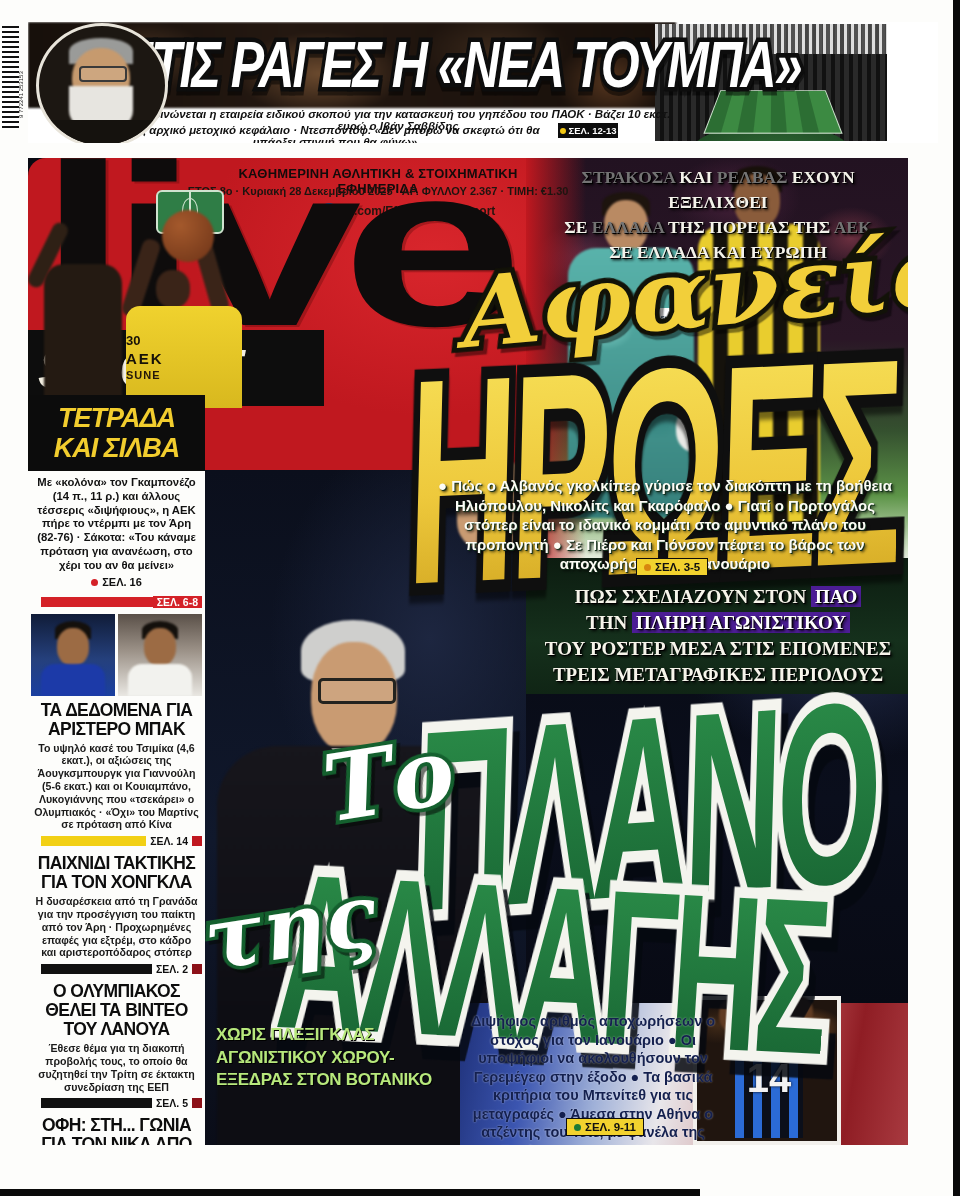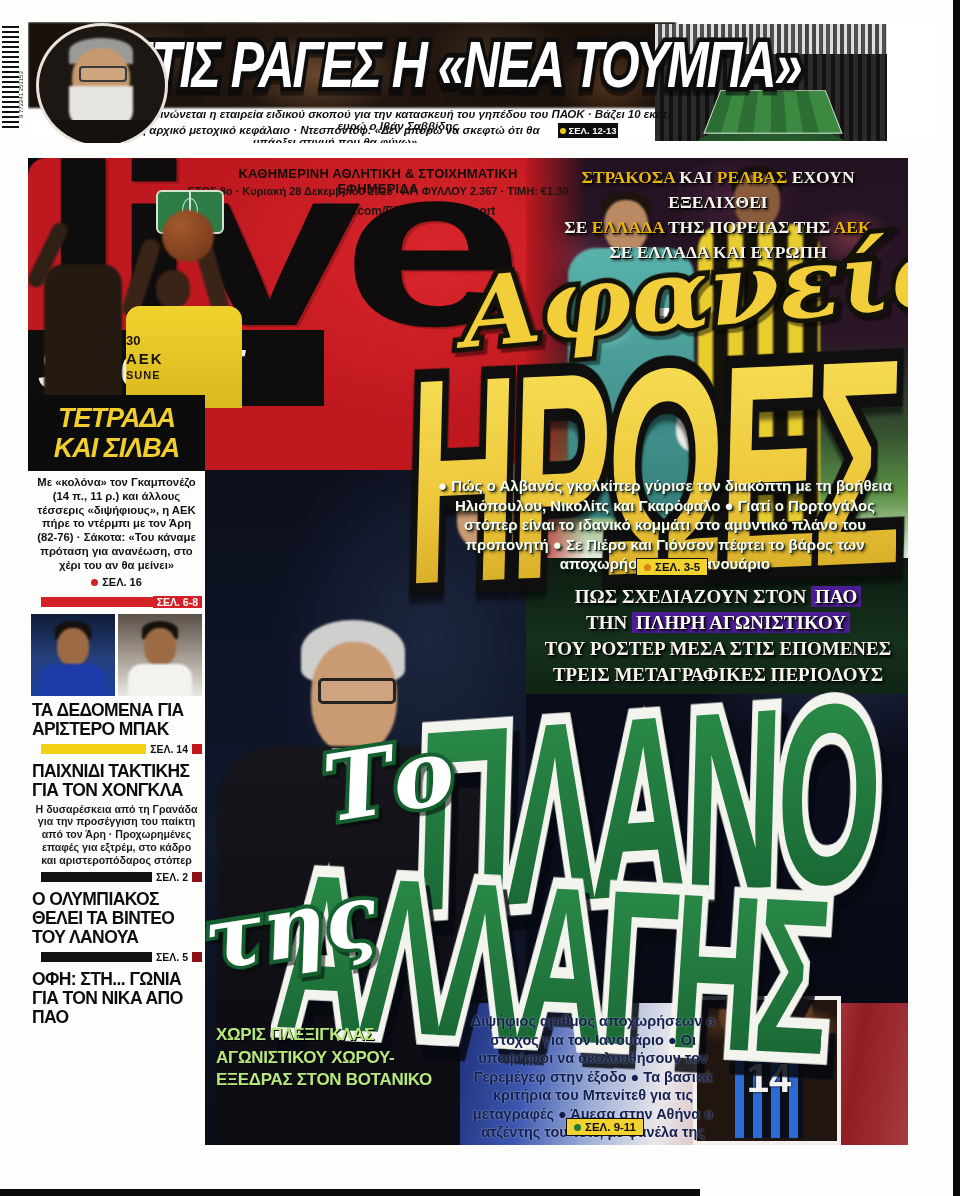--- a/index.html
+++ b/index.html
@@ -139,21 +139,21 @@
   #bb-jersey .n{font-size:13px;font-weight:bold;color:#171208;}
   #bb-jersey .t{font-size:15px;font-weight:bold;color:#171208;letter-spacing:2px;}
   #bb-jersey .s{font-size:11px;font-weight:bold;color:#24180a;letter-spacing:1px;}
   #bb-def{left:10px;top:60px;width:78px;height:144px;border-radius:20px 20px 0 0;background:#241a12;}
   #bb-defarm{left:6px;top:16px;width:16px;height:70px;background:#2e2015;transform:rotate(26deg);border-radius:8px;}
 
   
   #aek-kicker{left:505px;top:7px;width:370px;z-index:7;text-align:center;
      font-family:"Liberation Serif",serif;font-weight:bold;font-size:17.5px;line-height:25px;color:#f4f2ea;
      text-shadow:1px 1px 0 #000,2px 2px 3px #000;}
-  #aek-kicker .hl{color:#eab308;}
+  #aek-kicker .hl{color:#737373;}
   #hl-script{left:455px;top:88px;width:400px;text-align:center;z-index:7;transform:rotate(-5deg);}
   #hl-script .bk,#hl-script .ft{font-family:"DejaVu Serif","Liberation Serif",serif;font-style:italic;font-weight:bold;font-size:92px;}
   #hl-script .stack{transform:scale(1.1,1.05);transform-origin:center top;}
   #hl-script .bk{-webkit-text-stroke:9px #121208;color:#121208;filter:drop-shadow(3px 4px 0 rgba(0,0,0,.45));}
   #hl-script .ft{color:#f2cf3a;}
   #hl-main{left:384px;top:178px;z-index:7;}
   #hl-main .stack{transform:scaleY(1.95) skewX(-4deg) rotate(-1.3deg);transform-origin:left top;}
   #hl-main .bk,#hl-main .ft{font-weight:bold;font-size:150px;letter-spacing:-6px;}
   #hl-main .bk{-webkit-text-stroke:13px #0f0f0f;color:#0f0f0f;filter:drop-shadow(0 4px 1px rgba(0,0,0,.5));}
   #hl-main .ft{background:linear-gradient(180deg,#f8e25a 0%,#eec93c 55%,#cfa31f 100%);
@@ -209,21 +209,21 @@
   .pagebar .bar-square{width:10px;height:10px;}
   #lc-photos{display:flex;gap:3px;padding:2px 3px;}
   .lc-photo{width:84px;height:82px;position:relative;overflow:hidden;}
   #lc-photo-a{background:linear-gradient(180deg,#101c38 0%,#25407c 55%,#1a3fa0 100%);}
   #lc-photo-b{background:linear-gradient(180deg,#5a5048 0%,#9c9288 45%,#e9e7e2 100%);}
   .lc-photo .head{position:absolute;left:26px;top:14px;width:32px;height:38px;border-radius:46%;background:#9c6b44;filter:blur(.8px);}
   .lc-photo .hair{position:absolute;left:24px;top:7px;width:36px;height:18px;border-radius:50% 50% 0 0;background:#14100c;filter:blur(.8px);}
   .lc-photo .sh{position:absolute;left:10px;top:50px;width:64px;height:32px;border-radius:14px 14px 0 0;filter:blur(.8px);}
   #lc-photo-a .sh{background:#1c3aa8;}
   #lc-photo-b .sh{background:#f2f2ee;}
-  .lc-title{padding:3px 4px 0 4px;font-size:17.5px;line-height:19px;font-weight:bold;color:#0d0d0d;letter-spacing:-.6px;}
+  .lc-title{padding:3px 4px 0 4px;text-align:center;font-size:17.5px;line-height:19px;font-weight:bold;color:#0d0d0d;letter-spacing:-.6px;}
   .lc-small{padding:3px 5px 0 5px;font-size:10.6px;line-height:12.8px;font-weight:bold;color:#1a1a1a;text-align:center;}
 
   
   #edge-right{left:953px;top:0;width:7px;height:1196px;background:#0a0a0a;}
   #edge-bottom{left:0;top:1189px;width:700px;height:7px;background:#0a0a0a;}
 </style>
 </head>
 <body>
 
 <div id="page">
@@ -388,35 +388,37 @@
           <div class="sh"></div>
         </div>
         <div class="lc-photo" id="lc-photo-b">
           <div class="hair"></div>
           <div class="head"></div>
           <div class="sh"></div>
         </div>
       </div>
 
       <div class="lc-title">ΤΑ ΔΕΔΟΜΕΝΑ ΓΙΑ ΑΡΙΣΤΕΡΟ ΜΠΑΚ</div>
+      <div class="lc-small">Το υψηλό κασέ του Τσιμίκα (4,6 εκατ.), οι αξιώσεις της Άουγκσμπουργκ για Γιαννούλη (5-6 εκατ.) και οι Κουιαμπάνο, Λυκογιάννης που «τσεκάρει» ο Ολυμπιακός · «Όχι» του Μαρτίνς σε πρόταση από Κίνα</div>
       <div class="pagebar">
         <span class="bar-fill" style="background: rgb(242, 208, 21);"></span>
         <span class="bar-label">ΣΕΛ. 14</span>
         <span class="bar-square" style="background: rgb(192, 24, 32);"></span>
       </div>
 
       <div class="lc-title">ΠΑΙΧΝΙΔΙ ΤΑΚΤΙΚΗΣ ΓΙΑ ΤΟΝ ΧΟΝΓΚΛΑ</div>
       <div class="lc-small">Η δυσαρέσκεια από τη Γρανάδα για την προσέγγιση του παίκτη από τον Άρη · Προχωρημένες επαφές για εξτρέμ, στο κάδρο και αριστεροπόδαρος στόπερ</div>
       <div class="pagebar">
         <span class="bar-fill" style="background: rgb(17, 17, 17);"></span>
         <span class="bar-label">ΣΕΛ. 2</span>
         <span class="bar-square" style="background: rgb(140, 17, 24);"></span>
       </div>
 
       <div class="lc-title">Ο ΟΛΥΜΠΙΑΚΟΣ ΘΕΛΕΙ ΤΑ ΒΙΝΤΕΟ ΤΟΥ ΛΑΝΟΥΑ</div>
+      <div class="lc-small">Έθεσε θέμα για τη διακοπή προβολής τους, το οποίο θα συζητηθεί την Τρίτη σε έκτακτη συνεδρίαση της ΕΕΠ</div>
       <div class="pagebar">
         <span class="bar-fill" style="background: rgb(17, 17, 17);"></span>
         <span class="bar-label">ΣΕΛ. 5</span>
         <span class="bar-square" style="background: rgb(140, 17, 24);"></span>
       </div>
 
       <div class="lc-title">ΟΦΗ: ΣΤΗ... ΓΩΝΙΑ ΓΙΑ ΤΟΝ ΝΙΚΑ ΑΠΟ ΠΑΟ</div>
 
     </div>
   </div>

